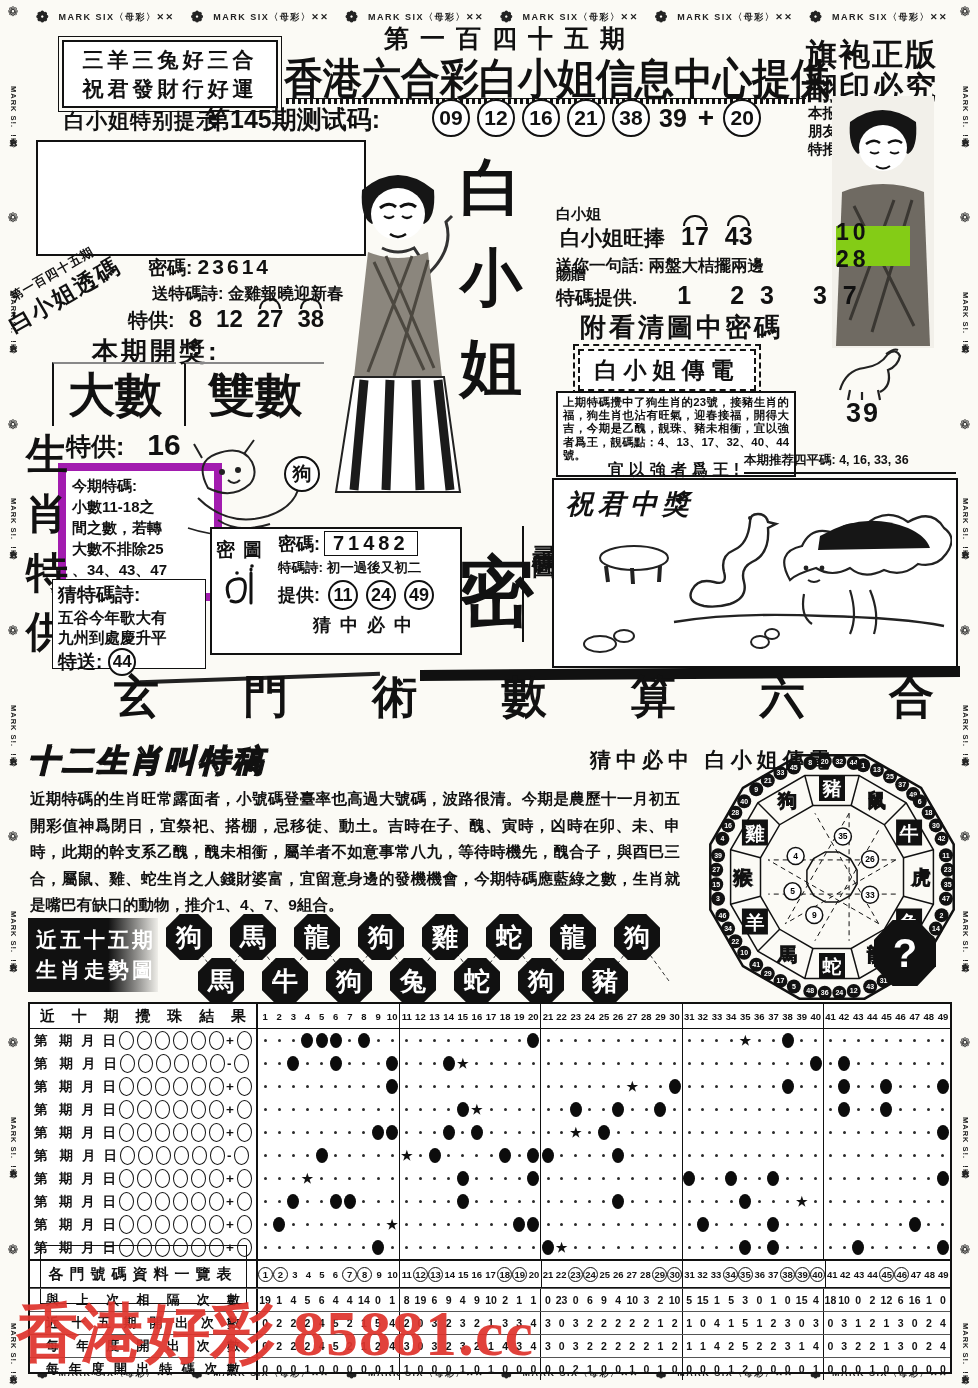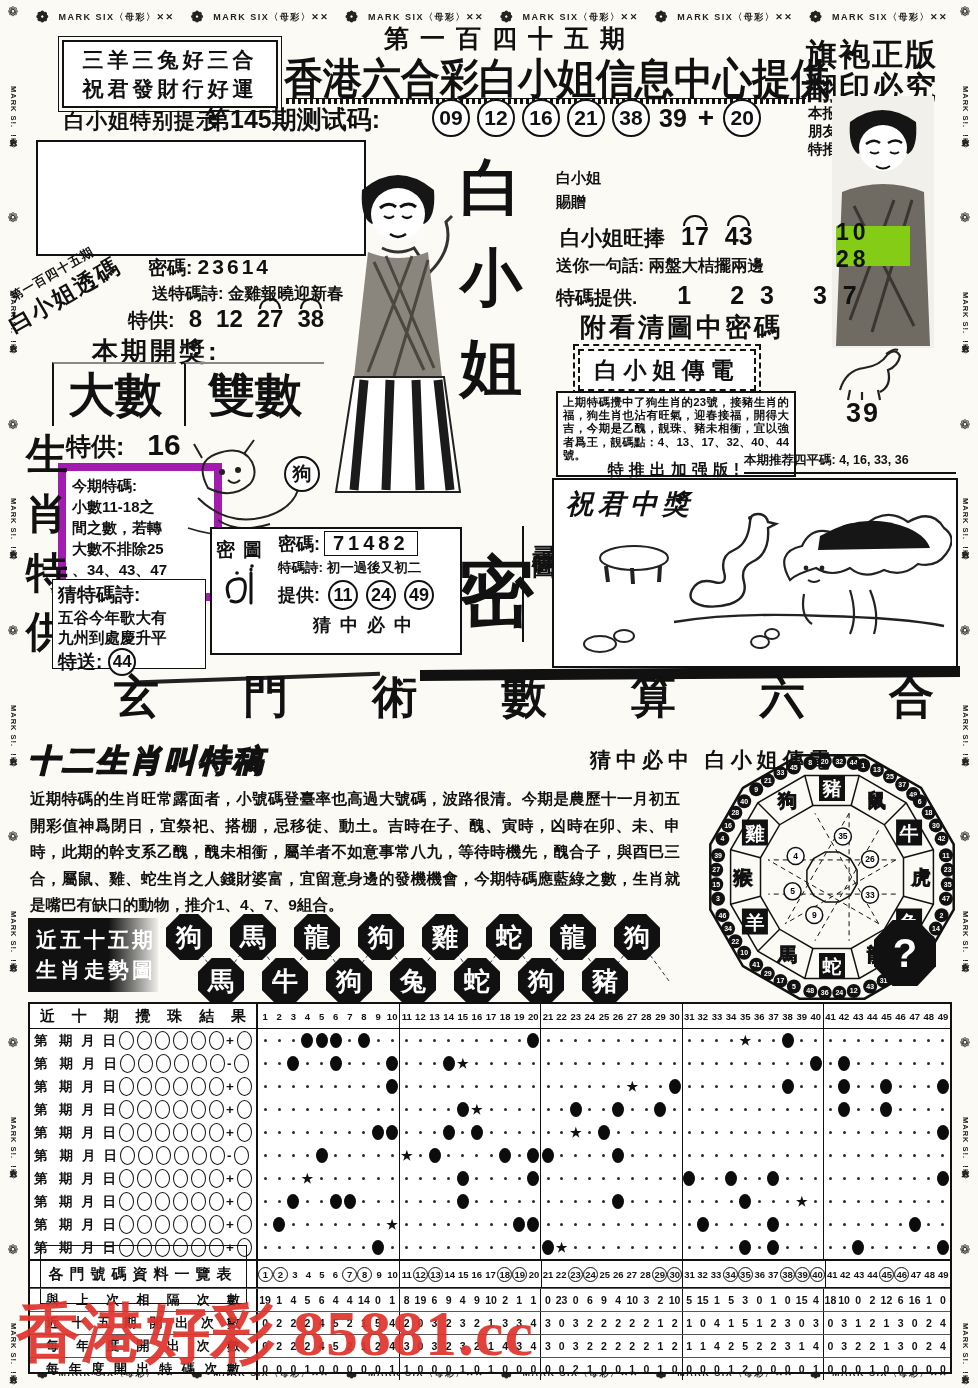--- a/index.html
+++ b/index.html
@@ -75,21 +75,21 @@
   .secretbox .r3{font-size:18px;font-weight:900;display:flex;align-items:center;gap:8px;margin-top:3px;}
   .secretbox .r3 .ncirc{width:30px;height:30px;font-size:18px;}
   .secretbox .r4{font-size:18px;font-weight:900;letter-spacing:9px;text-align:center;margin-top:3px;}
   .bigmi{left:458px;top:552px;font-size:76px;font-weight:900;line-height:80px;}
   .xunmatu{left:522px;top:526px;height:116px;writing-mode:vertical-rl;font-size:24px;font-weight:900;
            letter-spacing:6px;border-left:2px solid #111;padding-left:4px;}
   .calli{left:460px;top:156px;display:flex;flex-direction:column;gap:26px;font-size:62px;
          font-weight:900;line-height:64px;}
   
   .gift{left:556px;top:166px;width:74px;font-size:15px;font-weight:800;line-height:24px;}
-  .gift div{display:flex;justify-content:space-between;}
+  .gift div{display:flex;justify-content:space-between;margin-top:36px;}
   .sloganbox{left:630px;top:160px;width:152px;height:56px;border:2px solid #111;display:flex;
              flex-direction:column;align-items:center;justify-content:center;font-size:19.5px;
              font-weight:900;line-height:26px;background:#fff;}
   .wang{left:560px;top:222px;font-size:21px;font-weight:800;display:flex;align-items:baseline;gap:16px;}
   .wang .n{font-size:25px;font-weight:900;}
   .saying{left:556px;top:255px;font-size:16.5px;font-weight:800;}
   .tmtg{left:556px;top:281px;font-size:19px;font-weight:800;display:flex;align-items:baseline;gap:40px;}
   .tmtg .n{font-size:25px;font-weight:900;letter-spacing:16px;}
   .seemap{left:580px;top:310px;font-size:26px;font-weight:900;letter-spacing:3px;}
   .telegram{left:578px;top:349px;width:174px;height:38px;border:2.5px dashed #111;outline:2px dashed #111;
@@ -375,21 +375,21 @@
   </div>
   <div class="abs saying">送你一句話: 兩盤大桔擺兩邊</div>
   <div class="abs tmtg">
     <span>特碼提供.</span>
     <span class="n">1 23 37</span>
   </div>
   <div class="abs seemap serif">附看清圖中密碼</div>
   <div class="abs telegram">白小姐傳電</div>
   <div class="abs msgbox">
     <span>上期特碼攪中了狗生肖的23號，接豬生肖的福，狗生肖也沾有旺氣，迎春接福，開得大吉，今期是乙醜，靚珠、豬未相衝，宜以強者爲王，靚碼點：4、13、17、32、40、44號。</span>
-    <div class="n2">特推出加强版!</div>
+    <div class="n2">宜以強者爲王!</div>
   </div>
   <svg class="abs" style="left:826px;top:346px;" width="84" height="56" viewBox="0 0 84 56">
     <path d="M14,44 q6,-20 24,-22 q16,-2 24,-14 q8,-6 12,2 q-2,10 -12,14 q4,16 -8,22 M24,44 l-2,10 M52,44 l2,10 M36,46 l0,8" stroke="#222" stroke-width="2.2" fill="none"></path>
     <path d="M60,8 q8,-6 12,-4" stroke="#222" stroke-width="2" fill="none"></path>
   </svg>
   <div class="abs num39">39</div>
   <div class="abs ping">本期推荐四平碼: 4, 16, 33, 36</div>
 
   <div class="abs wishbox">
     <div class="wish serif">祝君中獎</div>

